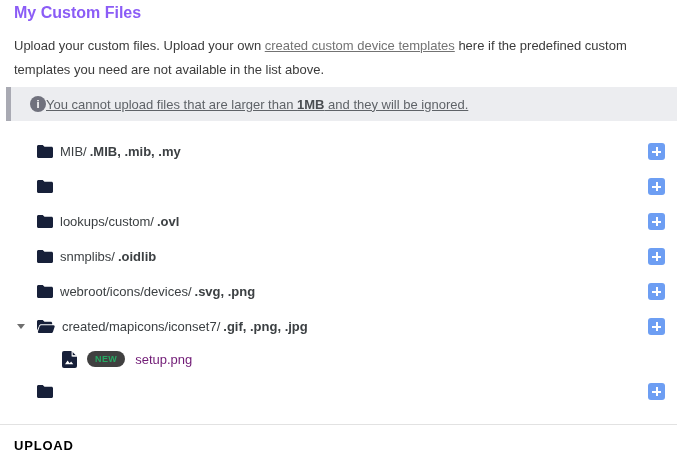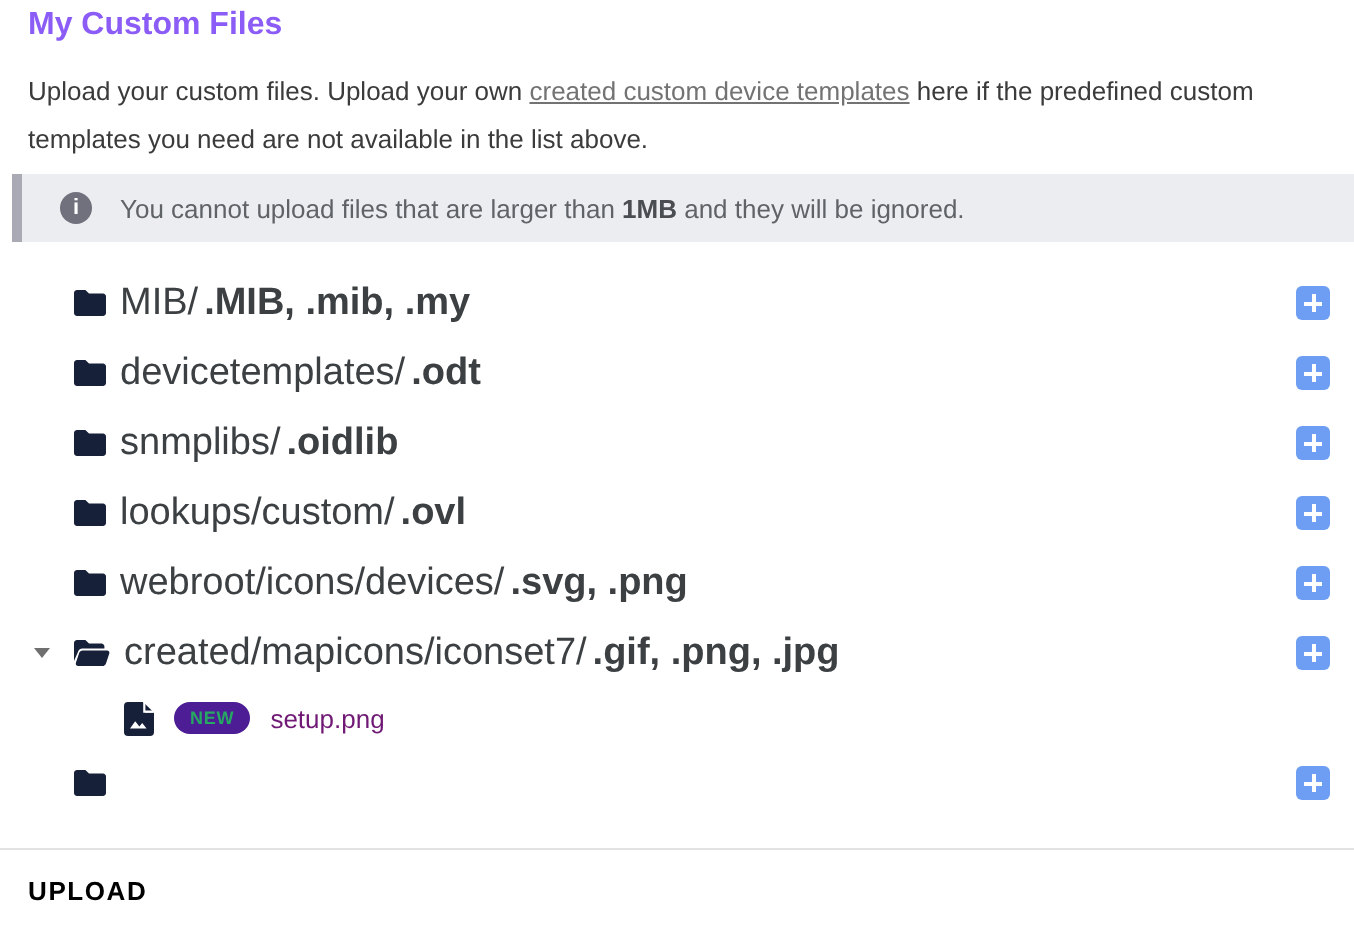--- a/index.html
+++ b/index.html
@@ -18,53 +18,53 @@
     background:#ECEDF0; border-left:5px solid #A9AAB3;
     display:flex; align-items:center;
   }
   .info-icon {
     width:16px; height:16px; border-radius:50%;
     background:#70717D; color:#fff;
     font-size:11px; font-weight:bold; font-style:normal;
     display:flex; align-items:center; justify-content:center;
     margin-left:19px; flex:none;
   }
-  .banner-text { margin-left:14px; font-size:13px; color:#5f6368; }
+  .banner-text { font-size:13px; color:#5f6368;text-decoration:underline; }
   .banner-text b { color:#4a4d51; }
 
   .tree { margin-top:13px; }
   .row { height:35px; display:flex; align-items:center; padding:0 12px 0 17px; }
   .chevron-slot { width:20px; flex:none; display:flex; align-items:center; }
   .chevron {
     width:0; height:0;
     border-left:4.5px solid transparent; border-right:4.5px solid transparent;
     border-top:5px solid #6f6f6f; cursor:pointer;
   }
   .icon { display:flex; align-items:center; flex:none; }
   .icon svg { display:block; }
-  .row-label { margin-left:7px; font-size:19px; color:#3c4043; white-space:nowrap; }
+  .row-label { margin-left:7px; font-size:13px; color:#3c4043; white-space:nowrap; }
   .ext { font-weight:bold; margin-left:3px; }
   .add-btn {
     margin-left:auto; width:17px; height:17px; flex:none;
     background:#6D9EF3; border:none; border-radius:3px;
     position:relative; cursor:pointer; padding:0;
   }
   .plus { position:absolute; inset:0; }
   .plus::before {
     content:""; position:absolute; left:4px; right:4px; top:50%;
     margin-top:-1px; height:2px; background:#fff;
   }
   .plus::after {
     content:""; position:absolute; top:4px; bottom:4px; left:50%;
     margin-left:-1px; width:2px; background:#fff;
   }
 
   .child-row { height:30px; display:flex; align-items:center; padding-left:62px; }
   .badge {
-    margin-left:10px; background:#4c1d95; color:#26A862;
+    margin-left:10px; background:#404040; color:#26A862;
     font-size:9px; font-weight:bold; letter-spacing:.4px;
     padding:3px 8px; border-radius:9px; flex:none;
   }
   .file-name { margin-left:10px; font-size:13px; color:#701a75; }
 
   .divider { border-top:1px solid #E2E2E2; margin-top:15px; }
   .upload {
     display:inline-block; margin:13px 14px 0;
     font-size:13px; font-weight:bold; letter-spacing:.8px;
     color:#000000; cursor:pointer; text-decoration:none;
@@ -110,58 +110,55 @@
   <div class="row">
     <span class="chevron-slot">
       <span class="chevron" style="visibility: hidden;"></span>
     </span>
     <span class="icon icon-closed">
       <svg width="16" height="13" viewBox="0 0 16 13">
         <path fill="#172039" d="M0 1.5C0 .67.67 0 1.5 0h4.2l1.8 1.8h7C15.33 1.8 16 2.47 16 3.3v8.2c0 .83-.67 1.5-1.5 1.5h-13C.67 13 0 12.33 0 11.5z"></path>
       </svg>
     </span>
 
-    <span class="row-label">
-      <span>devicetemplates/</span><span class="ext">.odt</span>
+    <button class="add-btn">
+      <span class="plus"></span>
+    </button>
+  </div>
+
+  <div class="row">
+    <span class="chevron-slot">
+      <span class="chevron" style="visibility: hidden;"></span>
+    </span>
+    <span class="icon icon-closed">
+      <svg width="16" height="13" viewBox="0 0 16 13">
+        <path fill="#172039" d="M0 1.5C0 .67.67 0 1.5 0h4.2l1.8 1.8h7C15.33 1.8 16 2.47 16 3.3v8.2c0 .83-.67 1.5-1.5 1.5h-13C.67 13 0 12.33 0 11.5z"></path>
+      </svg>
+    </span>
+
+    <span class="row-label">
+      <span>lookups/custom/</span><span class="ext">.ovl</span>
     </span>
     <button class="add-btn">
       <span class="plus"></span>
     </button>
   </div>
 
   <div class="row">
     <span class="chevron-slot">
       <span class="chevron" style="visibility: hidden;"></span>
     </span>
     <span class="icon icon-closed">
       <svg width="16" height="13" viewBox="0 0 16 13">
         <path fill="#172039" d="M0 1.5C0 .67.67 0 1.5 0h4.2l1.8 1.8h7C15.33 1.8 16 2.47 16 3.3v8.2c0 .83-.67 1.5-1.5 1.5h-13C.67 13 0 12.33 0 11.5z"></path>
       </svg>
     </span>
 
     <span class="row-label">
       <span>snmplibs/</span><span class="ext">.oidlib</span>
-    </span>
-    <button class="add-btn">
-      <span class="plus"></span>
-    </button>
-  </div>
-
-  <div class="row">
-    <span class="chevron-slot">
-      <span class="chevron" style="visibility: hidden;"></span>
-    </span>
-    <span class="icon icon-closed">
-      <svg width="16" height="13" viewBox="0 0 16 13">
-        <path fill="#172039" d="M0 1.5C0 .67.67 0 1.5 0h4.2l1.8 1.8h7C15.33 1.8 16 2.47 16 3.3v8.2c0 .83-.67 1.5-1.5 1.5h-13C.67 13 0 12.33 0 11.5z"></path>
-      </svg>
-    </span>
-
-    <span class="row-label">
-      <span>lookups/custom/</span><span class="ext">.ovl</span>
     </span>
     <button class="add-btn">
       <span class="plus"></span>
     </button>
   </div>
 
   <div class="row">
     <span class="chevron-slot">
       <span class="chevron" style="visibility: hidden;"></span>
     </span>

